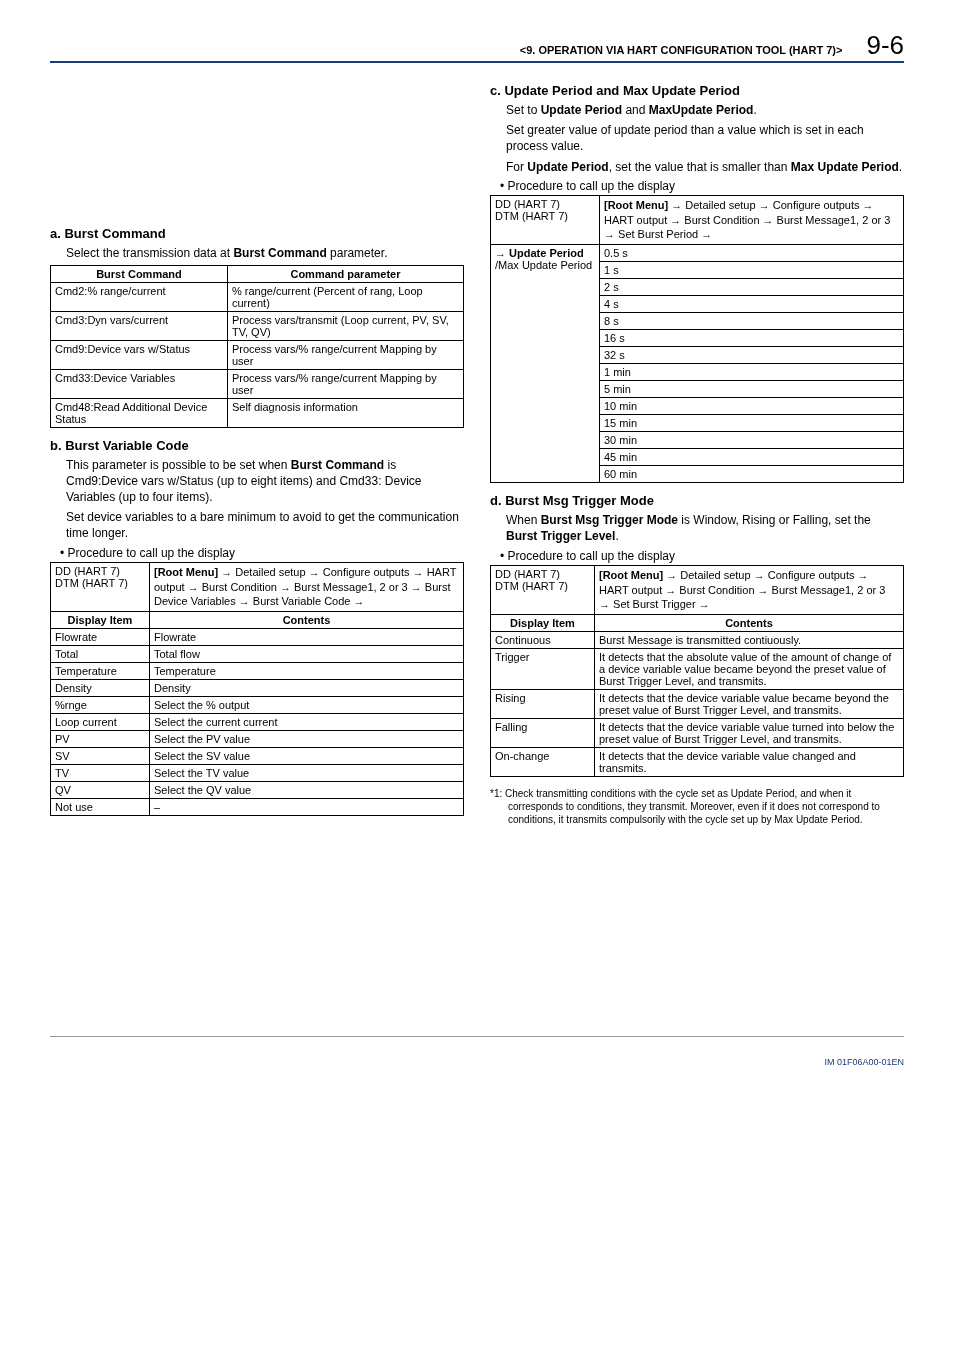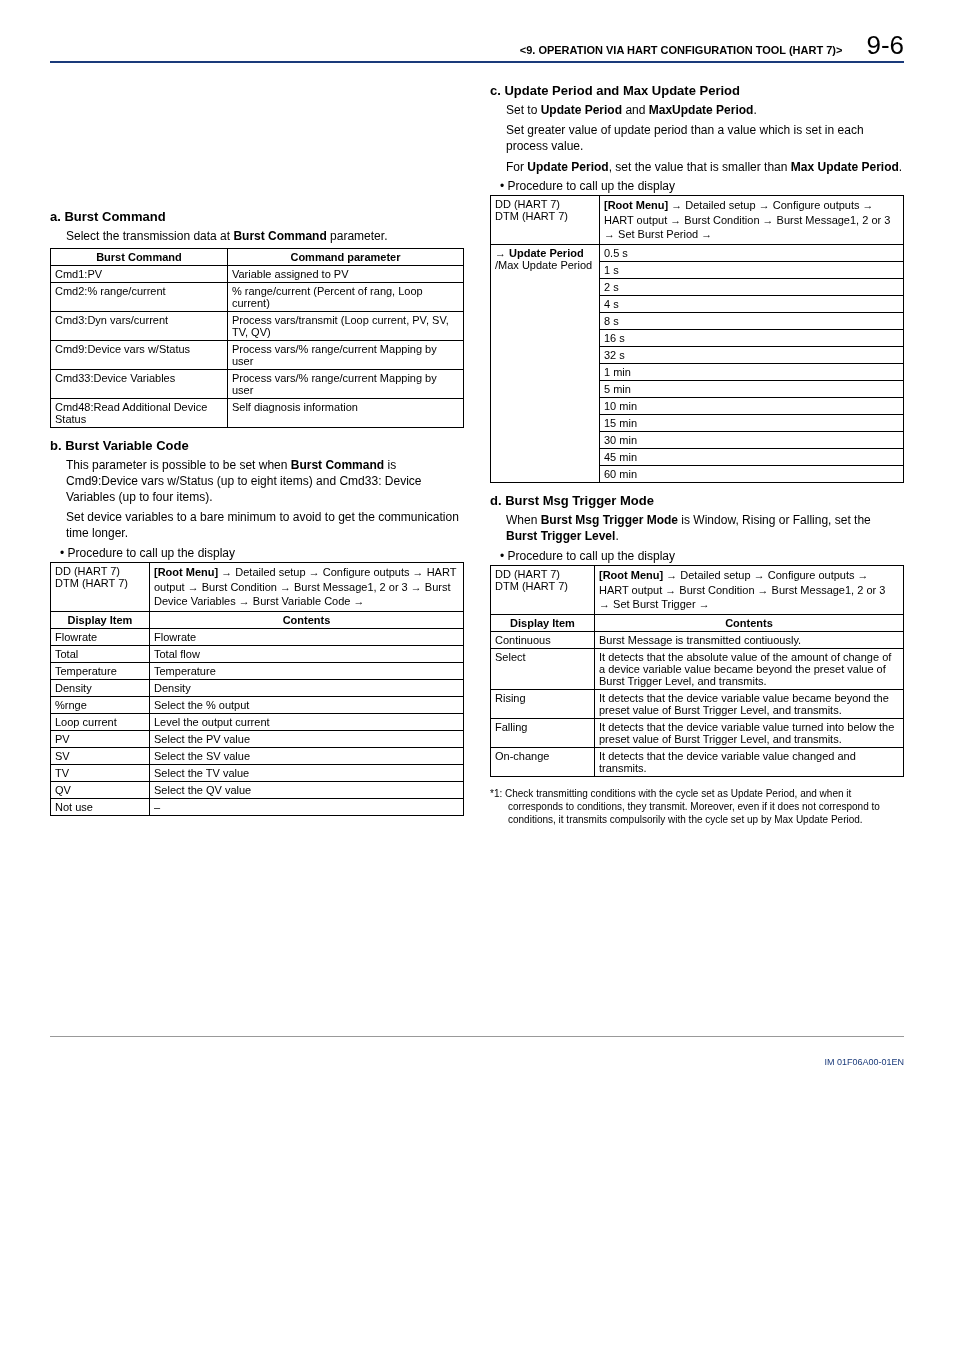--- a/index.html
+++ b/index.html
@@ -113,24 +113,20 @@
         <span>Select the transmission data at </span><b>Burst Command</b><span> parameter.</span>
       </p>
 
       <table>
         <tbody>
             <tr>
           <th>Burst Command</th>
           <th>Command parameter</th>
         </tr>
         <tr>
-              <td>Cmd1:PV</td>
-              <td>Variable assigned to PV</td>
-            </tr>
-        <tr>
               <td>Cmd2:% range/current</td>
               <td>% range/current (Percent of rang, Loop current)</td>
             </tr>
         <tr>
               <td>Cmd3:Dyn vars/current</td>
               <td>Process vars/transmit (Loop current, PV, SV, TV, QV)</td>
             </tr>
         <tr>
               <td>Cmd9:Device vars w/Status</td>
               <td>Process vars/% range/current Mapping by user</td>
@@ -183,21 +179,21 @@
         <tr>
               <td>Density</td>
               <td>Density</td>
             </tr>
         <tr>
               <td>%rnge</td>
               <td>Select the % output</td>
             </tr>
         <tr>
               <td>Loop current</td>
-              <td>Level the output current</td>
+              <td>Select the current current</td>
             </tr>
         <tr>
               <td>PV</td>
               <td>Select the PV value</td>
             </tr>
         <tr>
               <td>SV</td>
               <td>Select the SV value</td>
             </tr>
         <tr>
@@ -307,21 +303,21 @@
         </tr>
         <tr>
           <th>Display Item</th>
           <th>Contents</th>
         </tr>
         <tr>
               <td>Continuous</td>
               <td>Burst Message is transmitted contiuously.</td>
             </tr>
         <tr>
-              <td>Select</td>
+              <td>Trigger</td>
               <td>It detects that the absolute value of the amount of change of a device variable value became beyond the preset value of Burst Trigger Level, and transmits.</td>
             </tr>
         <tr>
               <td>Rising</td>
               <td>It detects that the device variable value became beyond the preset value of Burst Trigger Level, and transmits.</td>
             </tr>
         <tr>
               <td>Falling</td>
               <td>It detects that the device variable value turned into below the preset value of Burst Trigger Level, and transmits.</td>
             </tr>

